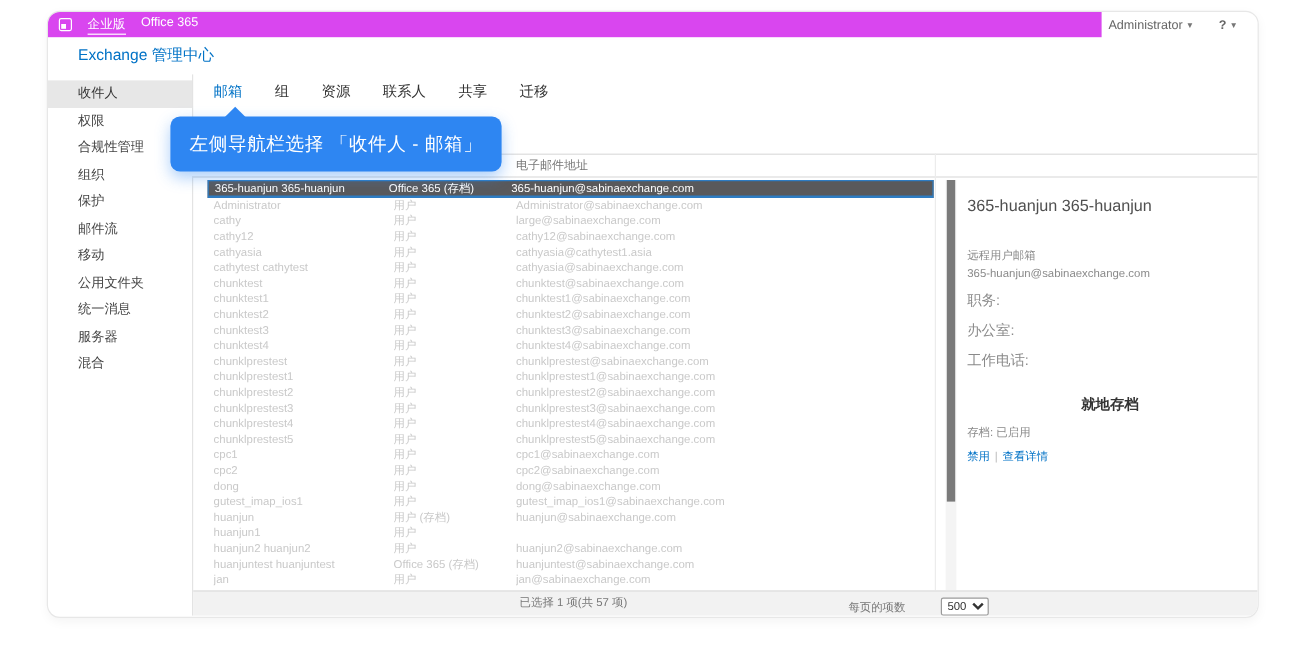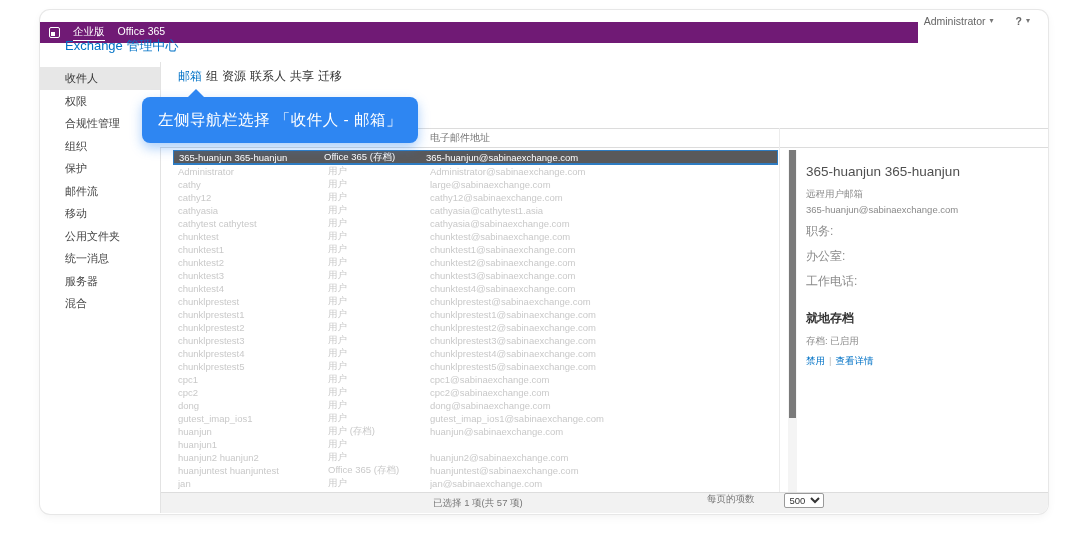--- a/index.html
+++ b/index.html
@@ -3,43 +3,43 @@
 <meta charset="utf-8">
 <style>
   * { margin:0; padding:0; box-sizing:border-box; }
   body { width:1086px; height:546px; background:#ffffff; position:relative;
          font-family:"Liberation Sans","DejaVu Sans",sans-serif; overflow:hidden; }
   .window { position:absolute; left:40px; top:10px; width:1008px; height:504px;
             background:#fff; border-radius:10px; overflow:hidden;
             box-shadow:0 0 0 1px #e7e7e7, 0 3px 10px rgba(0,0,0,.05); }
 
   
-  .topbar-blue { position:absolute; left:0; top:12px; width:878px; height:21px;
-                 background:#701a75; display:flex; align-items:center; }
+  .topbar-blue { position:absolute; left:0; top:0; width:878px; height:21px;
+                 background:#d946ef; display:flex; align-items:center; }
   .logo { width:11px; height:11px; border:1.5px solid #fff; border-radius:2px;
           margin-left:9px; position:relative; flex:none; }
   .logo::after { content:""; position:absolute; left:1px; top:4px; width:4px; height:4px; background:#fff; }
   .brand { color:#fff; font-size:10.5px; margin-left:13px; white-space:nowrap; cursor:pointer; }
   .brand.active { border-bottom:1.5px solid #fff; padding-bottom:1px; }
   .top-menus { position:absolute; right:18px; top:0; height:21px; display:flex; gap:22px;
                align-items:center; color:#666; font-size:10.5px; }
   .menu-item { display:flex; align-items:center; gap:4px; cursor:pointer; }
   .caret { font-size:8px; color:#777; }
 
   .page-title { position:absolute; left:25px; top:27px; font-size:13px; font-weight:400; color:#0072c6; }
 
   
   .sidebar { position:absolute; left:0; top:57px; width:120px; }
   .side-item { height:22.5px; line-height:22.5px; padding-left:25px; font-size:11px; color:#444;
                cursor:pointer; white-space:nowrap; }
   .side-item.sel { background:#e7e7e7; color:#333; }
   .side-divider { position:absolute; left:120px; top:52px; width:1px; height:451px; background:#e3e3e3; }
 
   
-  .tabs { position:absolute; left:138px; top:58px; display:flex; gap:4px; font-size:12px; color:#333;text-align:right; }
+  .tabs { position:absolute; left:138px; top:58px; display:flex; gap:27px; font-size:12px; color:#333;text-align:right; }
   .tab { cursor:pointer; white-space:nowrap; }
   .tab.active { color:#0072c6; }
 
   
   .grid-head { position:absolute; left:120px; top:118px; width:888px; height:20px;
                border-top:1px solid #dcdcdc; border-bottom:1px solid #dcdcdc;
                display:grid; grid-template-columns:150px 102px 1fr; padding-left:18px;
                font-size:10px; color:#777; align-items:center; background:#fff; }
   .grid-head span { overflow:hidden; white-space:nowrap; }
 
@@ -51,35 +51,35 @@
   .row-selected span, .row span { overflow:hidden; white-space:nowrap; }
   .row { height:13px; display:grid; grid-template-columns:150px 102px 1fr; padding-left:5px;
          font-size:9.5px; color:#c9c9c9; align-items:center; filter:blur(0.5px); cursor:pointer; }
   .vline-list-end { position:absolute; left:739px; top:118px; width:1px; height:364px; background:#ececec; }
   .scrollbar { position:absolute; left:748px; top:140px; width:9px; height:342px; background:#f4f4f4; cursor:pointer; }
   .scroll-thumb { position:absolute; left:1px; top:0; width:7px; height:268px; background:#7a7a7a; cursor:grab; }
 
   
   .detail { position:absolute; left:760px; top:138px; width:244px; }
   .detail-title { margin:16px 0 0 6px; font-size:13.5px; color:#4f4f4f; }
-  .detail-sub { margin:9px 0 0 6px; font-size:9.5px; color:#8a8a8a; }
+  .detail-sub { margin:28px 0 0 6px; font-size:9.5px; color:#8a8a8a; }
   .detail-line { margin:3px 0 0 6px; font-size:9.5px; color:#8a8a8a; }
   .detail-field { margin:8px 0 0 6px; font-size:12px; color:#8a8a8a; }
-  .archive-head { margin:20px 0 0 6px; font-size:12px; font-weight:bold; color:#333; }
+  .archive-head { margin:20px 0 0 6px; font-size:12px; font-weight:bold; color:#333;text-align:center; }
   .archive-status { margin:8px 0 0 6px; font-size:9.5px; color:#8a8a8a; }
   .links { margin:7px 0 0 6px; font-size:9.5px; }
   .link { color:#0072c6; cursor:pointer; }
   .link-sep { color:#bbb; margin:0 4px; }
 
   
   .footer { position:absolute; left:121px; top:482px; width:887px; height:21px;
             background:#f2f2f2; border-top:1px solid #dddddd; }
   .footer-status { position:absolute; left:272px; top:0; line-height:20px; font-size:9.5px; color:#777; }
   .footer-pagesize { position:absolute; left:546px; top:0; height:20px; display:flex;
-                     align-items:flex-start; gap:5px; font-size:9.5px; color:#777; }
+                     align-items:flex-end; gap:5px; font-size:9.5px; color:#777; }
   .pagesize-select { font-size:9.5px; height:15px; border:1px solid #9a9a9a; background:#fff;
                      color:#333; border-radius:2px; padding:0 1px;margin-left:24px; }
 
   
   .callout { position:absolute; left:102px; top:87px; width:276px; height:46px; background:#2e86f2;
              border-radius:8px; display:flex; align-items:center; justify-content:center;
              color:#fff; font-size:15.5px; font-weight:500; letter-spacing:0.5px;
              box-shadow:0 5px 12px rgba(46,134,242,.4); z-index:50; }
   .callout-arrow { position:absolute; left:45px; top:-8px; width:0; height:0;
                    border-left:9px solid transparent; border-right:9px solid transparent;

